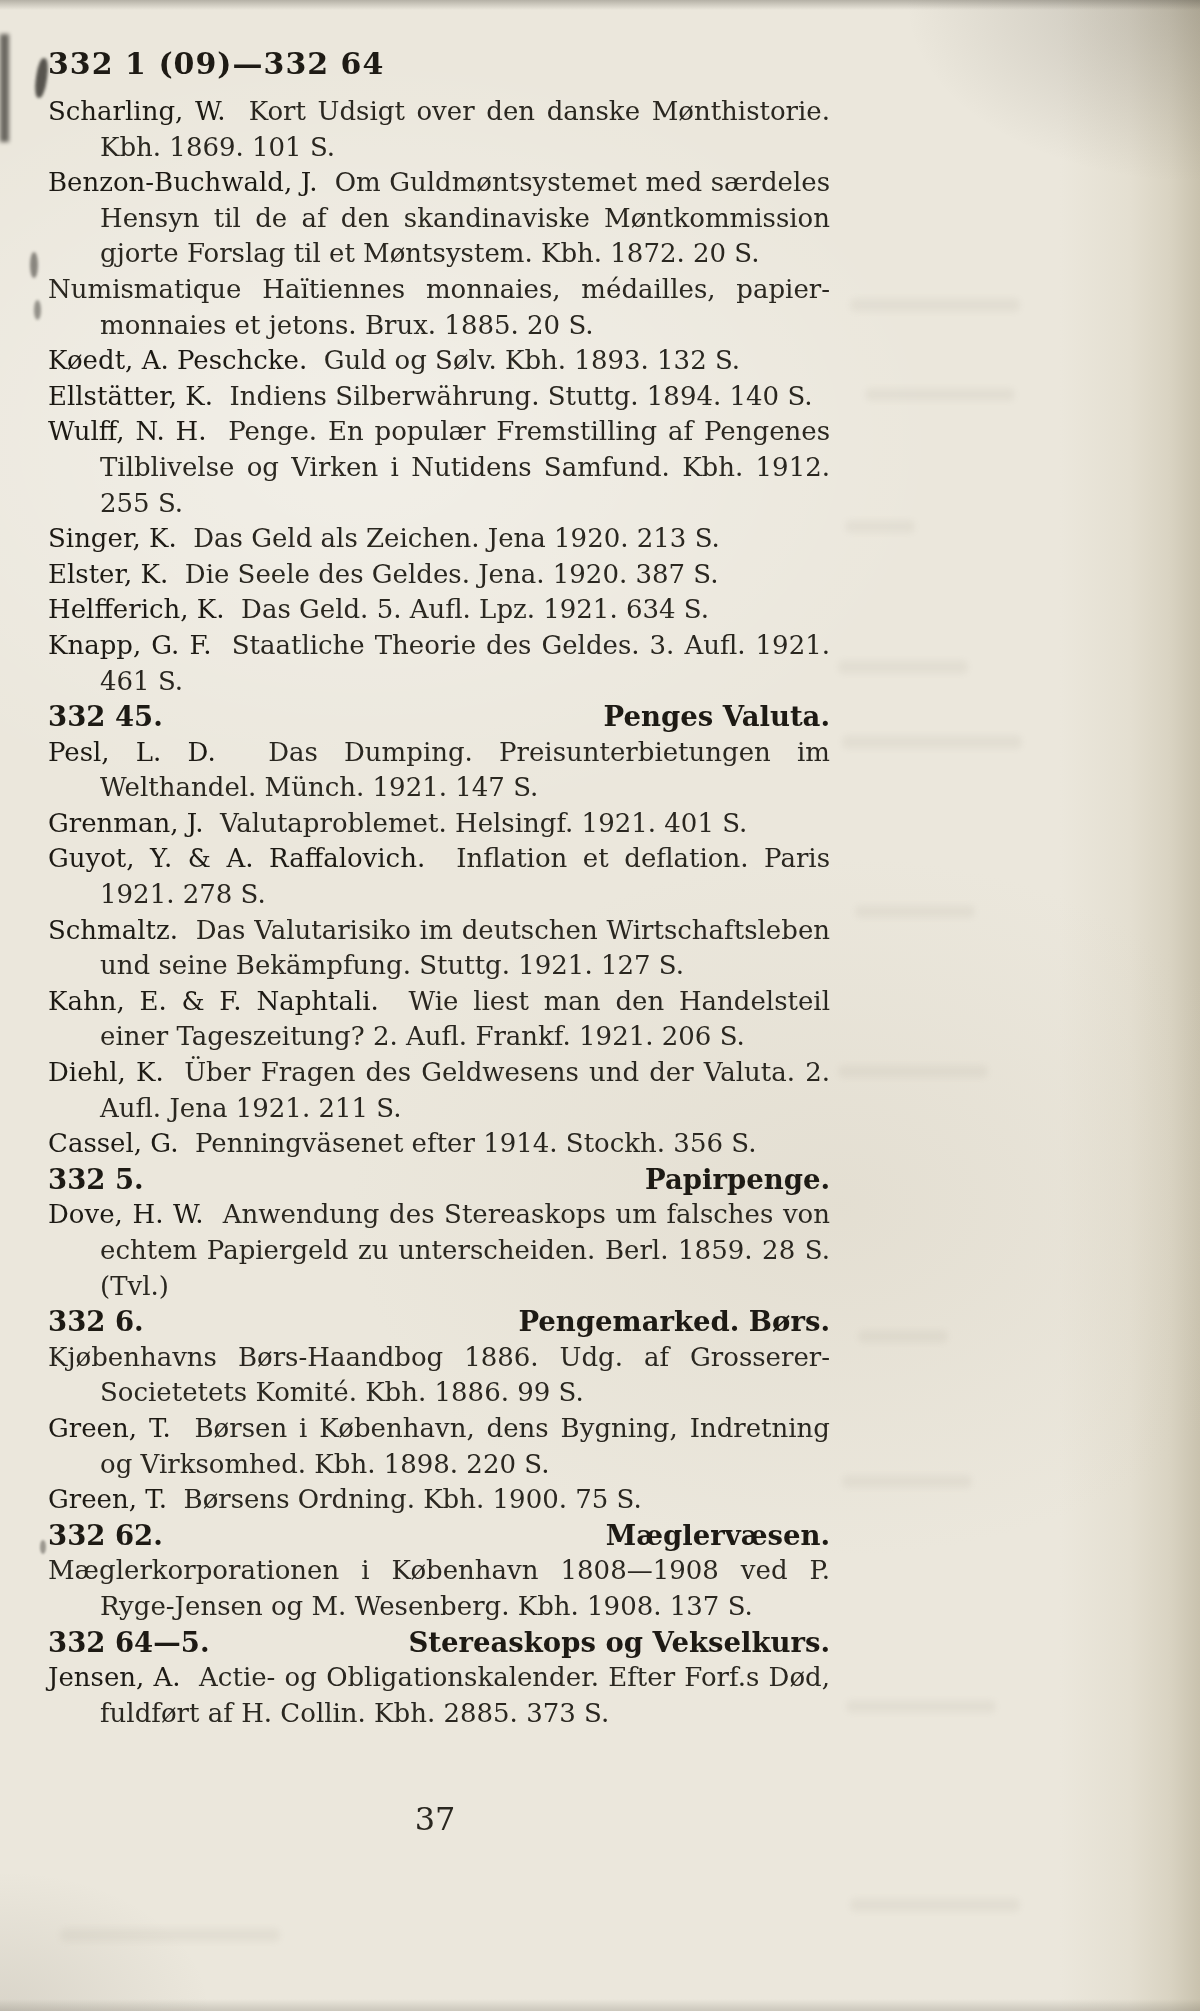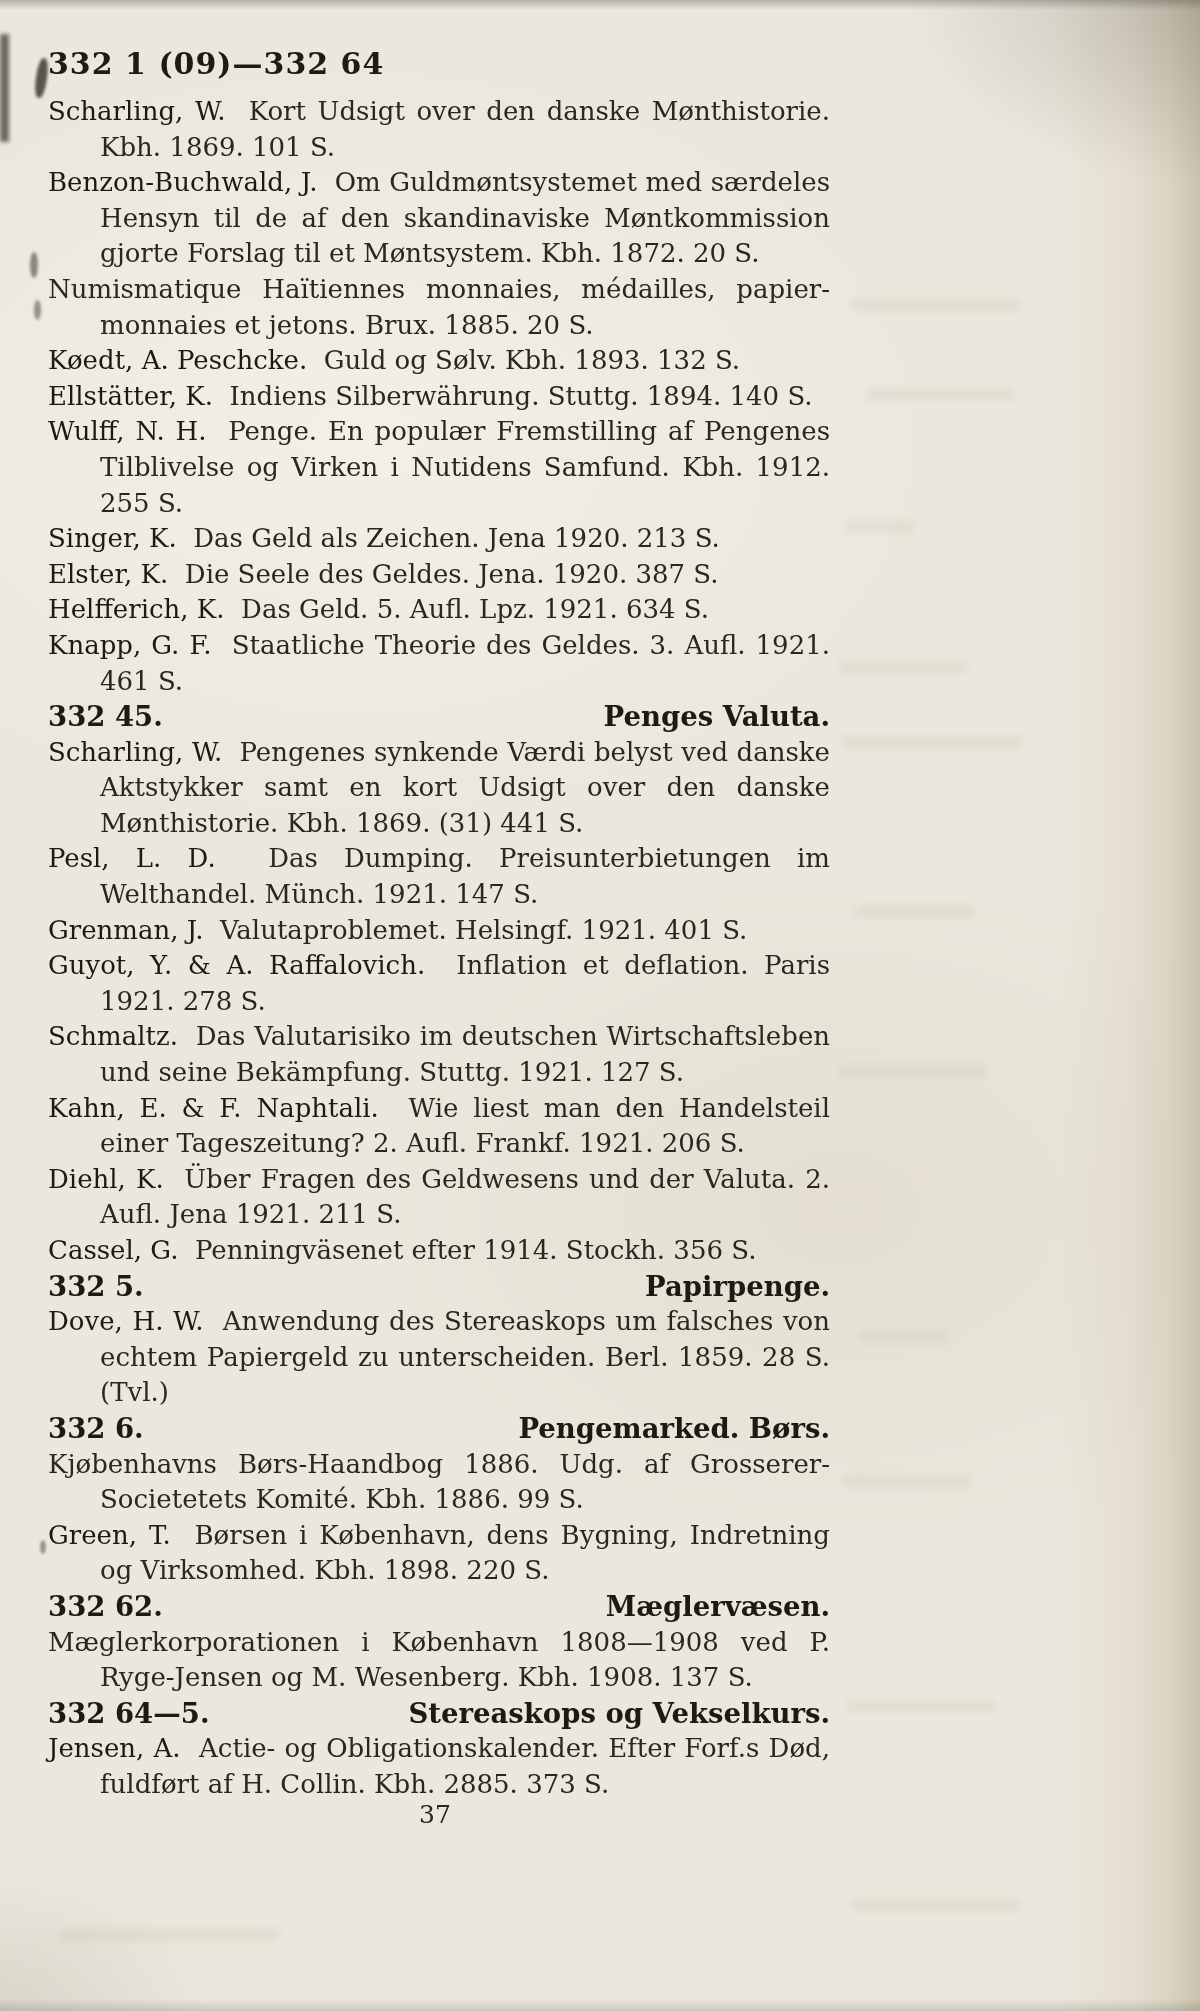--- a/index.html
+++ b/index.html
@@ -49,21 +49,21 @@
   }
   .entry .author { font-weight:normal; color:#1d1a14; }
 
   .section-line {
     display:flex; justify-content:space-between; align-items:flex-end;
     font-weight:bold; font-size:27.5px; line-height:35.6px; color:#1d1a14;
   }
 
   .page-number {
     position:absolute; left:48px; top:1800px; width:774px;
-    text-align:center; font-size:25px; color:#2a2720;
+    text-align:center; font-size:32px; color:#2a2720;
   }
 </style>
 </head>
 <body>
 
 <div class="edge-top"></div>
 <div class="edge-bottom"></div>
 
 <div class="blemish a"></div>
 <div class="blemish b"></div>
@@ -94,39 +94,39 @@
     <p class="entry"><b class="author">Ellstätter, K.</b>&nbsp; <span class="text">Indiens Silberwährung. Stuttg. 1894. 140 S.</span></p>
     <p class="entry"><b class="author">Wulff, N. H.</b>&nbsp; <span class="text">Penge. En populær Fremstilling af Pengenes Tilblivelse og Virken i Nutidens Samfund. Kbh. 1912. 255 S.</span></p>
     <p class="entry"><b class="author">Singer, K.</b>&nbsp; <span class="text">Das Geld als Zeichen. Jena 1920. 213 S.</span></p>
     <p class="entry"><b class="author">Elster, K.</b>&nbsp; <span class="text">Die Seele des Geldes. Jena. 1920. 387 S.</span></p>
     <p class="entry"><b class="author">Helfferich, K.</b>&nbsp; <span class="text">Das Geld. 5. Aufl. Lpz. 1921. 634 S.</span></p>
     <p class="entry"><b class="author">Knapp, G. F.</b>&nbsp; <span class="text">Staatliche Theorie des Geldes. 3. Aufl. 1921. 461 S.</span></p>
     <div class="section-line">
       <span class="code">332 45.</span>
       <span class="title">Penges Valuta.</span>
     </div>
-    <p class="entry"><b class="author">Scharling, W.</b>&nbsp; <span class="text">Pengenes synkende Værdi belyst ved danske Aktstykker samt en kort Udsigt over den danske Mønthistorie. Kbh. 1869. (31) 441 S.</span></p>
     <p class="entry"><b class="author">Pesl, L. D.</b>&nbsp; <span class="text">Das Dumping. Preisunterbietungen im Welthandel. Münch. 1921. 147 S.</span></p>
     <p class="entry"><b class="author">Grenman, J.</b>&nbsp; <span class="text">Valutaproblemet. Helsingf. 1921. 401 S.</span></p>
     <p class="entry"><b class="author">Guyot, Y. &amp; A. Raffalovich.</b>&nbsp; <span class="text">Inflation et deflation. Paris 1921. 278 S.</span></p>
     <p class="entry"><b class="author">Schmaltz.</b>&nbsp; <span class="text">Das Valutarisiko im deutschen Wirtschaftsleben und seine Bekämpfung. Stuttg. 1921. 127 S.</span></p>
     <p class="entry"><b class="author">Kahn, E. &amp; F. Naphtali.</b>&nbsp; <span class="text">Wie liest man den Handelsteil einer Tageszeitung? 2. Aufl. Frankf. 1921. 206 S.</span></p>
     <p class="entry"><b class="author">Diehl, K.</b>&nbsp; <span class="text">Über Fragen des Geldwesens und der Valuta. 2. Aufl. Jena 1921. 211 S.</span></p>
     <p class="entry"><b class="author">Cassel, G.</b>&nbsp; <span class="text">Penningväsenet efter 1914. Stockh. 356 S.</span></p>
     <div class="section-line">
       <span class="code">332 5.</span>
       <span class="title">Papirpenge.</span>
     </div>
     <p class="entry"><b class="author">Dove, H. W.</b>&nbsp; <span class="text">Anwendung des Stereaskops um falsches von echtem Papiergeld zu unterscheiden. Berl. 1859. 28 S. (Tvl.)</span></p>
     <div class="section-line">
       <span class="code">332 6.</span>
       <span class="title">Pengemarked. Børs.</span>
     </div>
     <p class="entry"><span class="text">Kjøbenhavns Børs-Haandbog 1886. Udg. af Grosserer-Societetets Komité. Kbh. 1886. 99 S.</span></p>
     <p class="entry"><b class="author">Green, T.</b>&nbsp; <span class="text">Børsen i København, dens Bygning, Indretning og Virksomhed. Kbh. 1898. 220 S.</span></p>
+    <p class="entry"><b class="author">Green, T.</b>&nbsp; <span class="text">Børsens Ordning. Kbh. 1900. 75 S.</span></p>
     <div class="section-line">
       <span class="code">332 62.</span>
       <span class="title">Mæglervæsen.</span>
     </div>
     <p class="entry"><span class="text">Mæglerkorporationen i København 1808—1908 ved P. Ryge-Jensen og M. Wesenberg. Kbh. 1908. 137 S.</span></p>
     <div class="section-line">
       <span class="code">332 64—5.</span>
       <span class="title">Stereaskops og Vekselkurs.</span>
     </div>
     <p class="entry"><b class="author">Jensen, A.</b>&nbsp; <span class="text">Actie- og Obligationskalender. Efter Forf.s Død, fuldført af H. Collin. Kbh. 2885. 373 S.</span></p>

